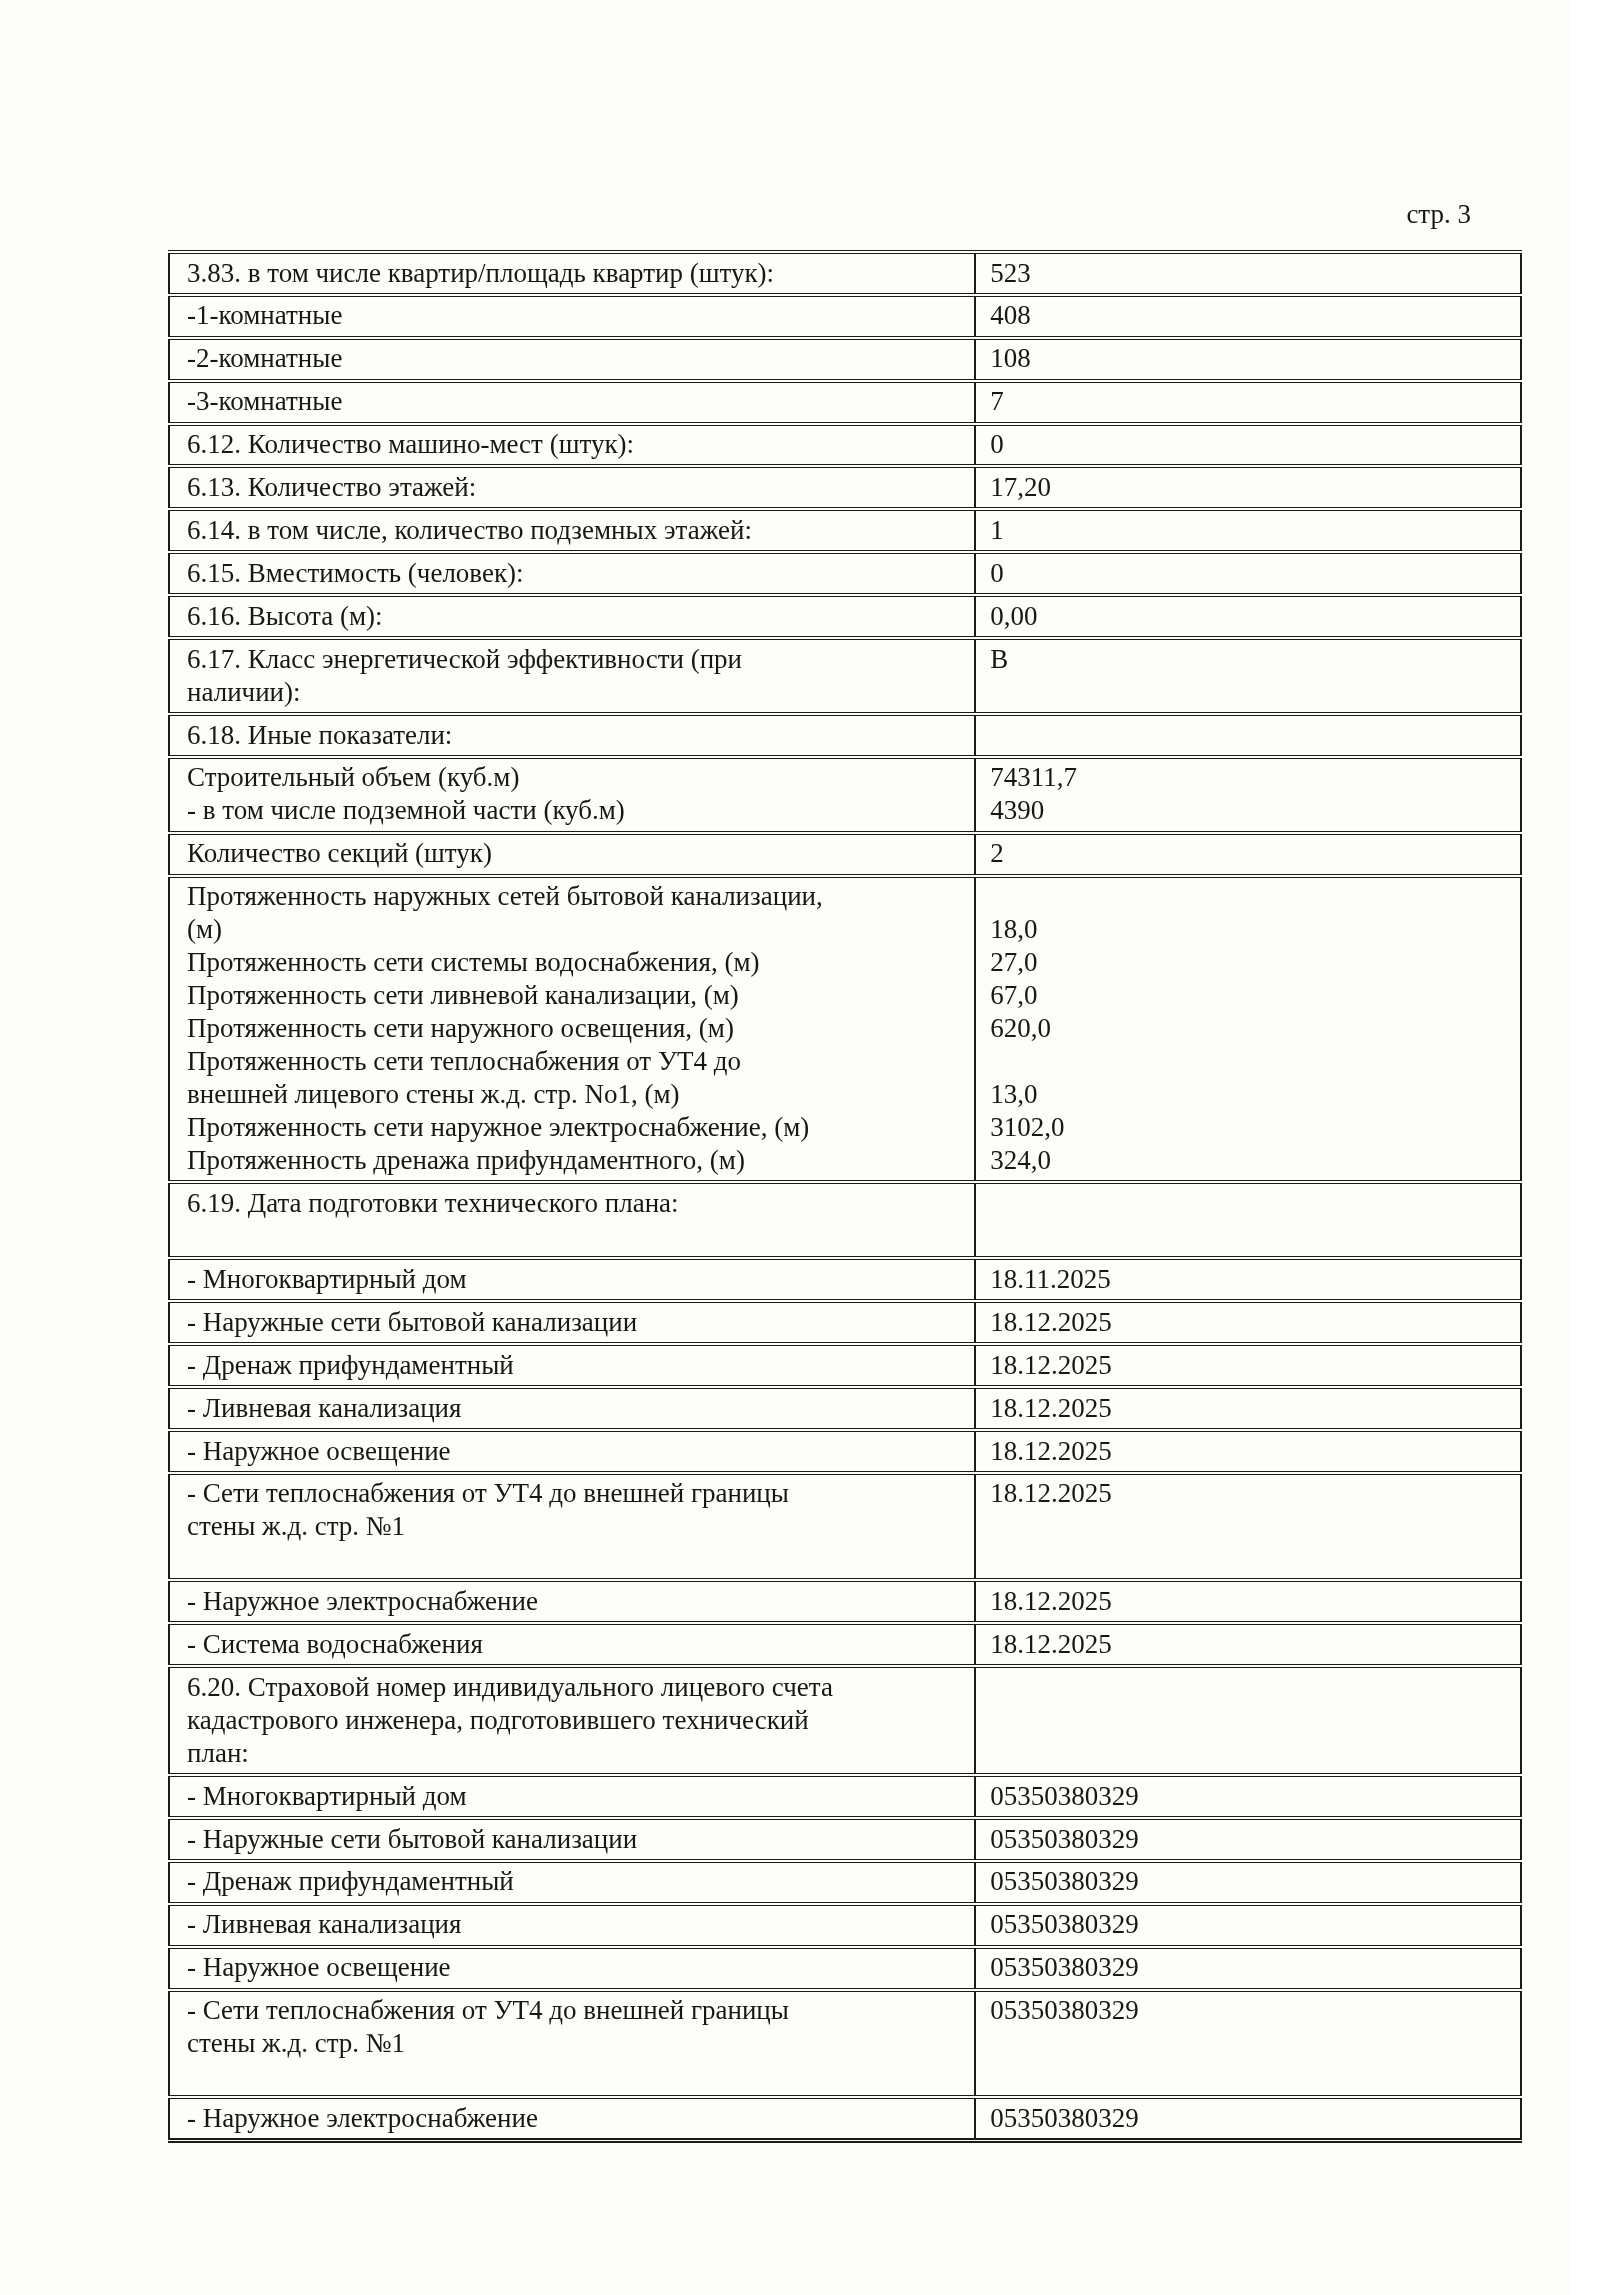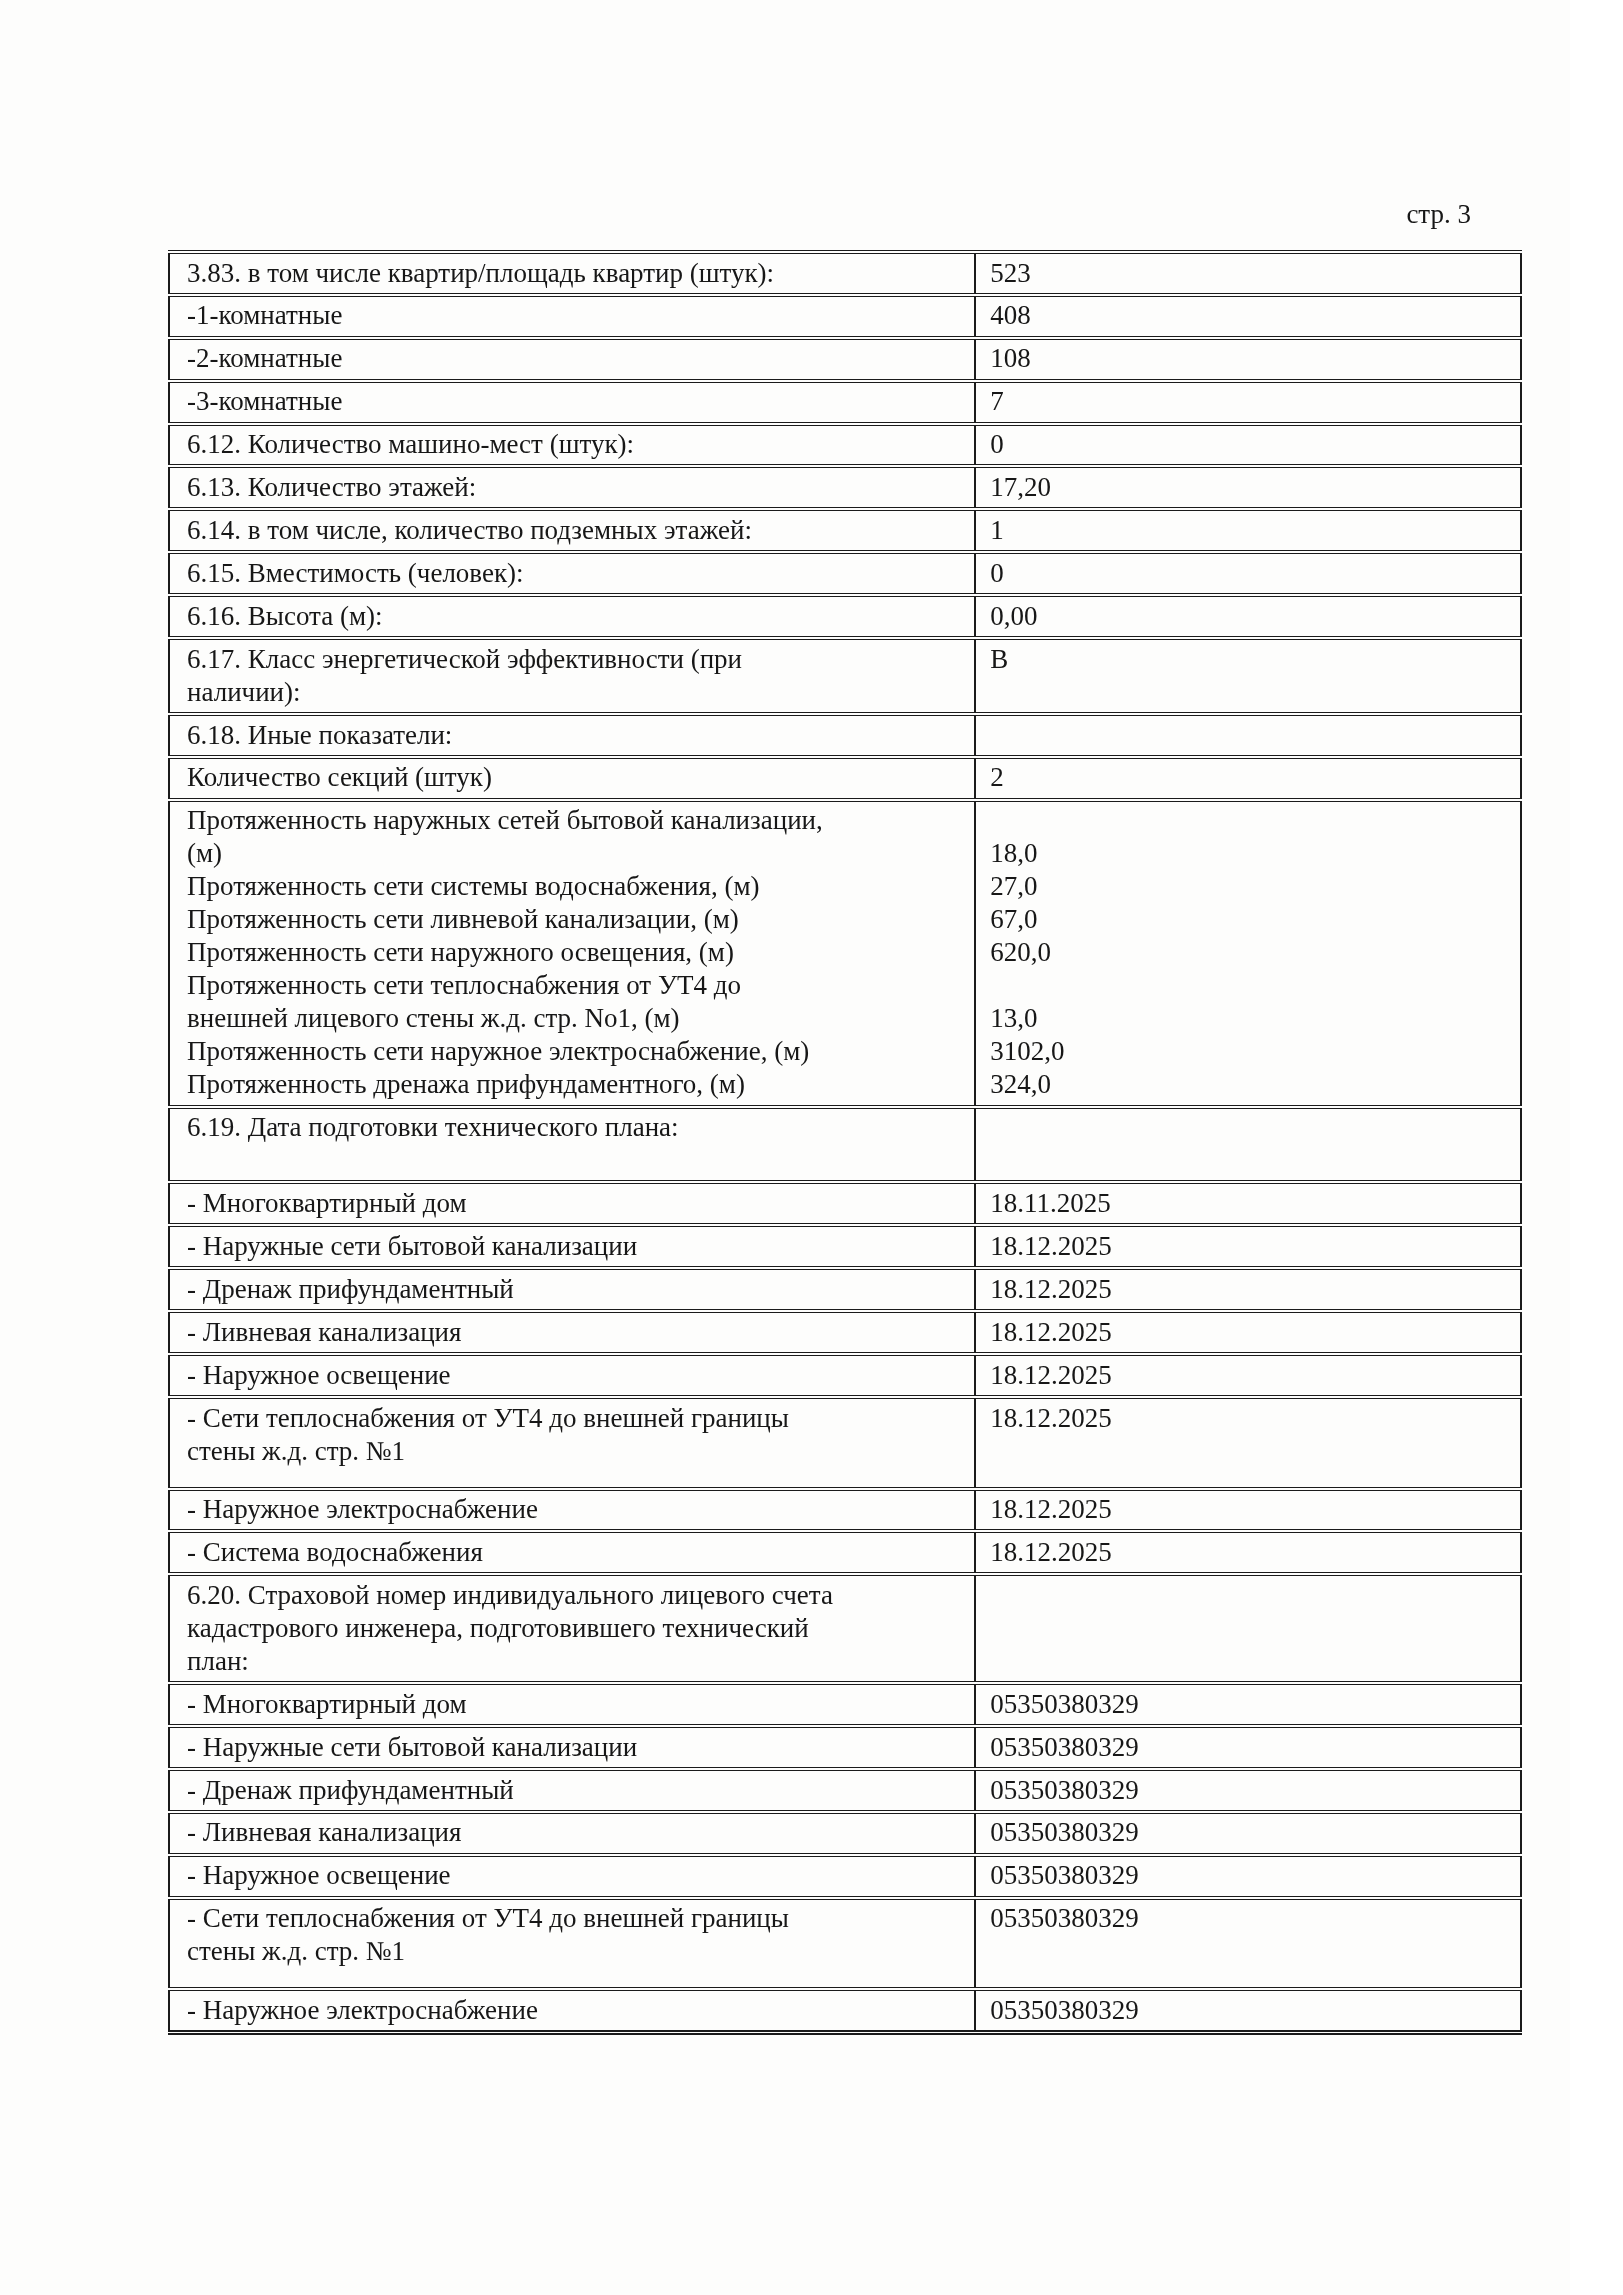--- a/index.html
+++ b/index.html
@@ -35,21 +35,21 @@
   }
   table.doc-table td:last-child { border-right: 2.6px solid #1b1b1b; margin-left: 40px; }
   table.doc-table tr:last-child td { border-bottom: 5.2px double #1b1b1b; }
   table.doc-table td.value-cell { padding-left: 14.3px; }
   .line {
     height: 33px;
     line-height: 33px;
     font-size: 27px;
     white-space: nowrap;
   }
-  tr.pad-lg td { padding-bottom: 19px; }
+  tr.pad-lg td { padding-bottom: 35px; }
 </style>
 </head>
 <body>
 
 <div class="page">
   <div class="page-number">стр. 3</div>
 
   <table class="doc-table">
     <colgroup>
       <col style="width:806px">
@@ -141,20 +141,30 @@
         <tr>
           <td class="label-cell">
             <div class="line">6.18. Иные показатели:</div>
           </td>
           <td class="value-cell">
             <div class="line"></div>
           </td>
         </tr>
         <tr>
           <td class="label-cell">
+            <div class="line">Строительный объем (куб.м)</div>
+            <div class="line">- в том числе подземной части (куб.м)</div>
+          </td>
+          <td class="value-cell">
+            <div class="line">74311,7</div>
+            <div class="line">4390</div>
+          </td>
+        </tr>
+        <tr>
+          <td class="label-cell">
             <div class="line">Количество секций (штук)</div>
           </td>
           <td class="value-cell">
             <div class="line">2</div>
           </td>
         </tr>
         <tr>
           <td class="label-cell">
             <div class="line">Протяженность наружных сетей бытовой канализации,</div>
             <div class="line">(м)</div>

